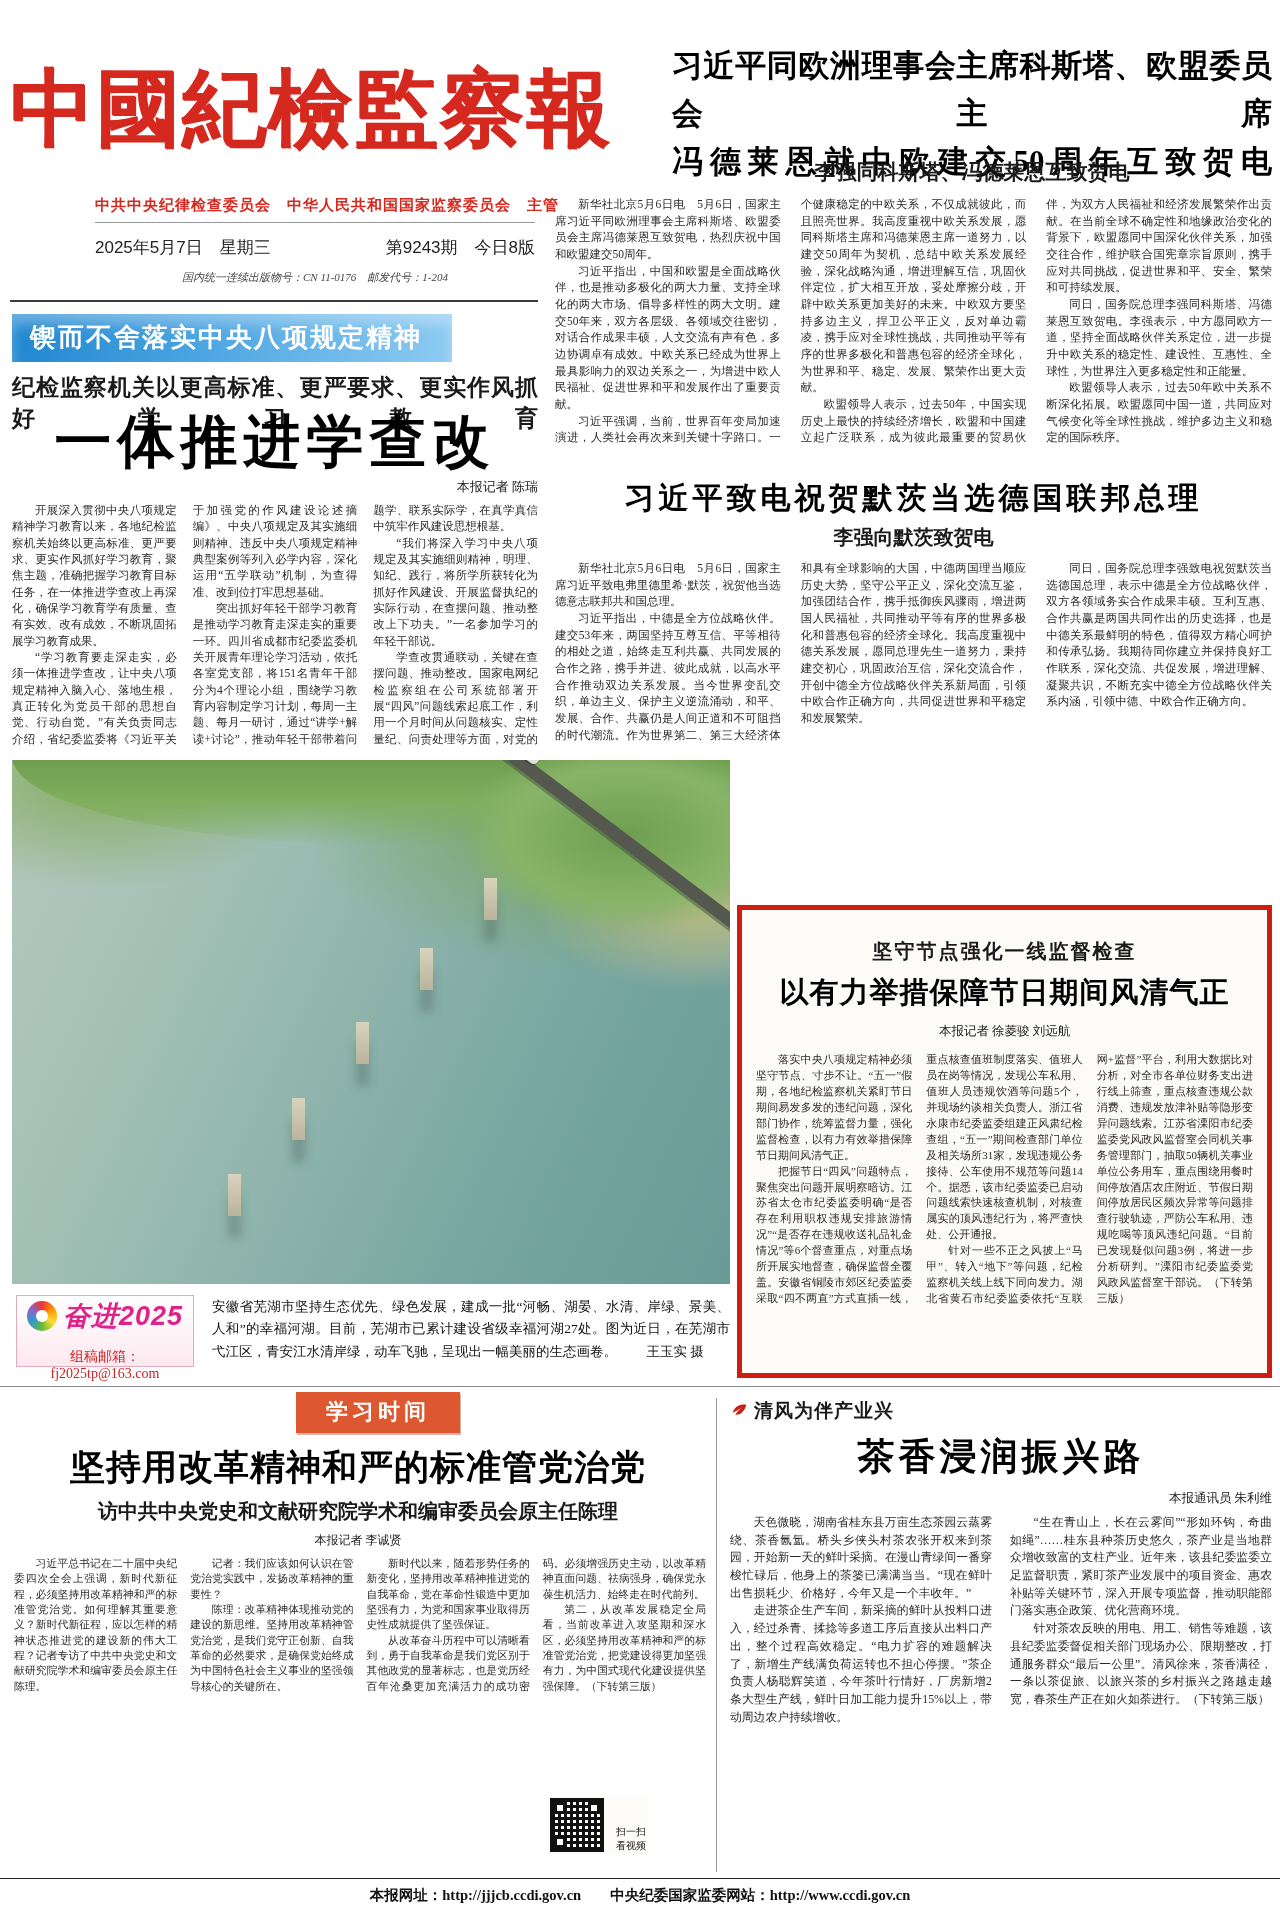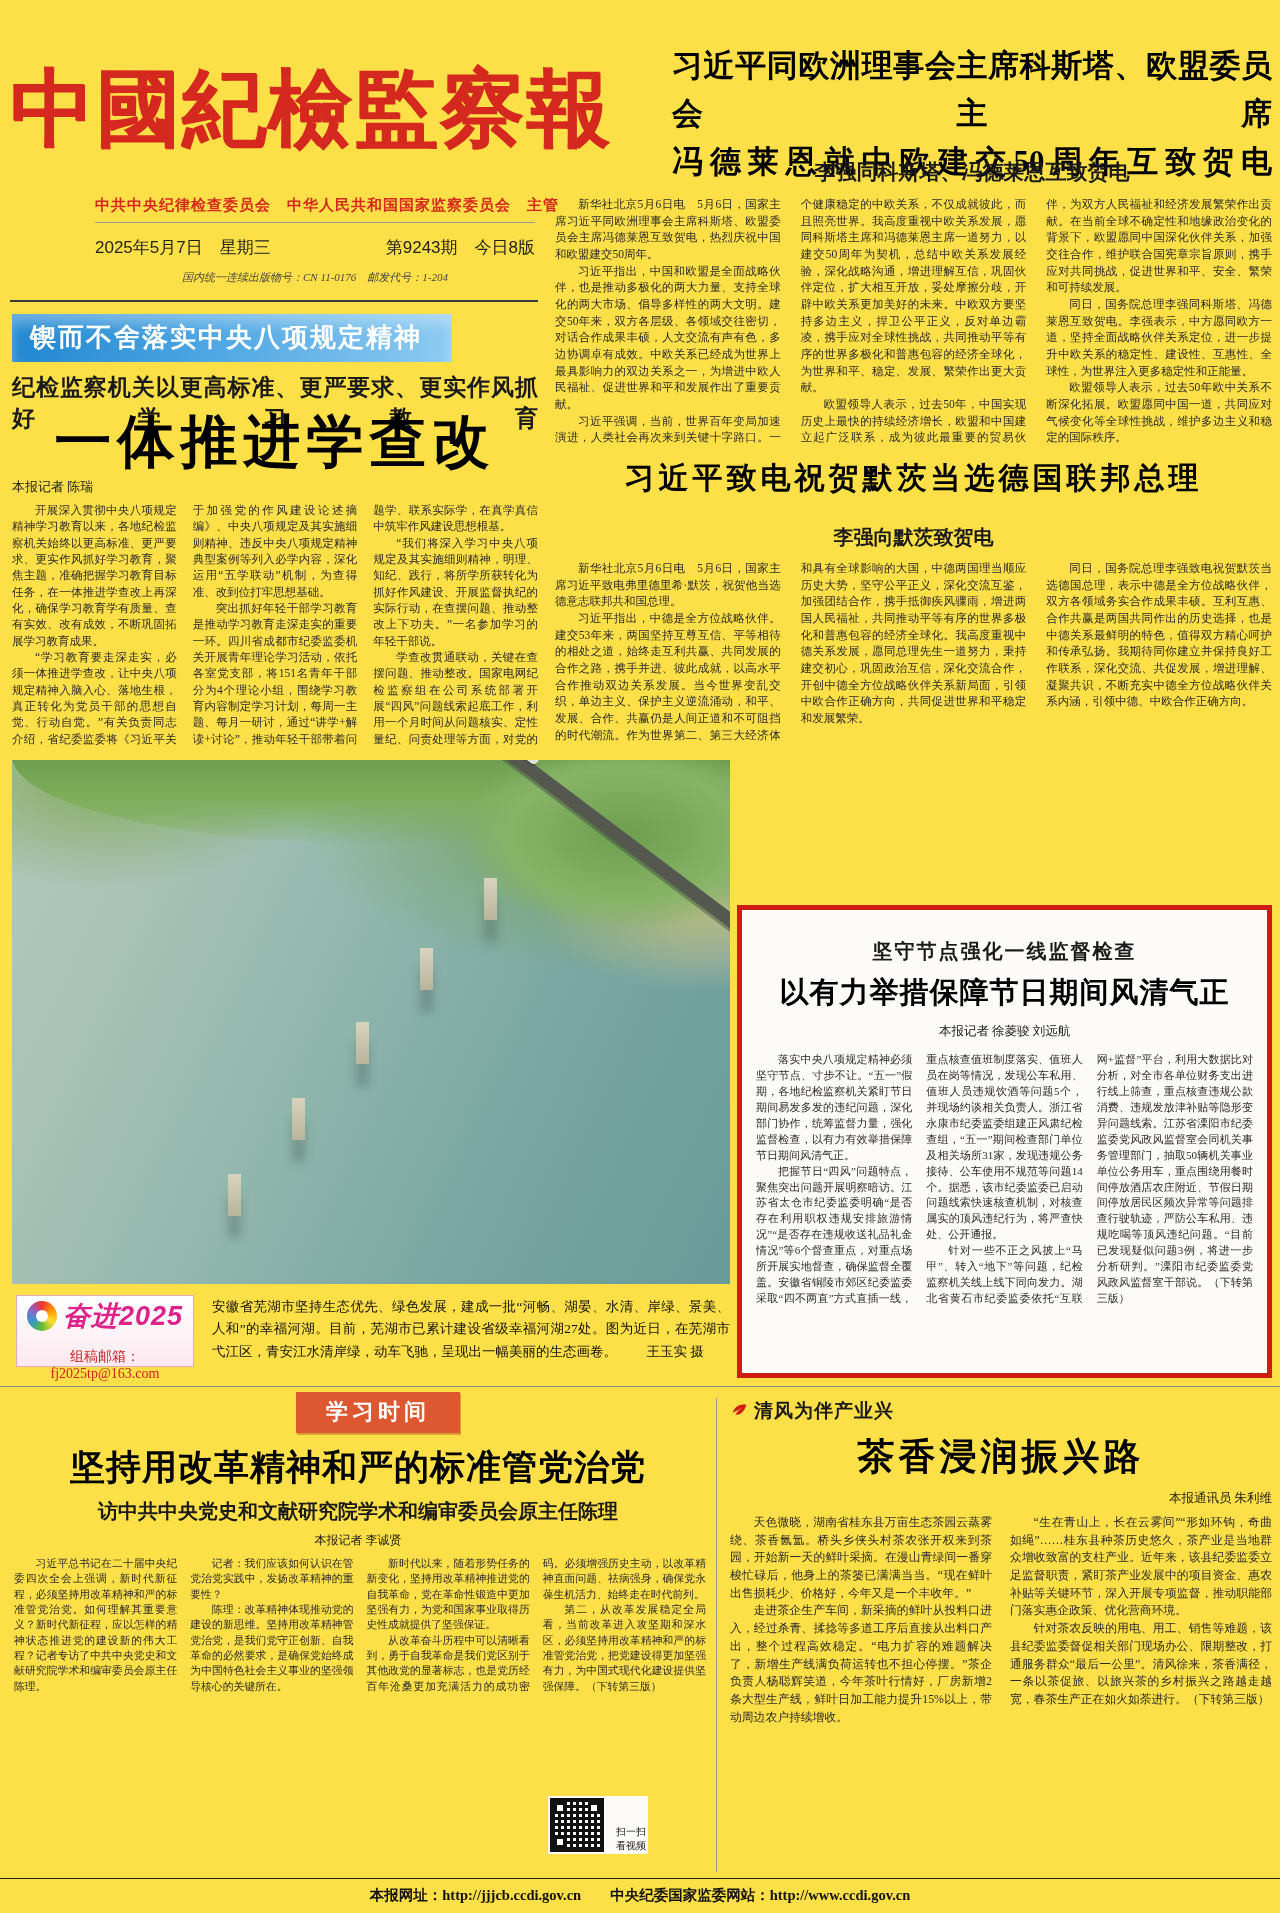--- a/index.html
+++ b/index.html
@@ -1,16 +1,16 @@
 <!DOCTYPE html>
 <html><head>
 <meta charset="utf-8">
 <style>
   html,body{margin:0;padding:0;background:#e8e6e2;}
-  #page{position:relative;width:1280px;height:1913px;margin:0 auto;background:#fde047;overflow:hidden;
+  #page{position:relative;width:1280px;height:1913px;margin:0 auto;background:#ffffff;overflow:hidden;
         font-family:"Liberation Serif","DejaVu Serif",serif;color:#1a1a1a;}
   .abs{position:absolute;}
   p{margin:0;text-indent:2em;}
   
   .masthead-title{left:10px;top:30px;width:660px;height:160px;color:#d5281e;
      font-weight:900;font-size:84px;line-height:158px;letter-spacing:2px;white-space:nowrap;
      font-family:"Liberation Serif","DejaVu Serif",serif;text-shadow:1px 1px 0 #d5281e;}
   .supervisor{left:95px;top:196px;width:440px;color:#d5281e;font-size:15px;font-weight:700;
      font-family:"Liberation Sans","DejaVu Sans",sans-serif;letter-spacing:1px;white-space:nowrap;}
   .rule-sup{left:95px;top:222px;width:440px;height:0;border-top:1px solid #9a9a9a;}
@@ -21,31 +21,31 @@
   
   .lead-banner{left:12px;top:314px;padding:6px 30px 7px 18px;
      background:linear-gradient(100deg,#1f86d0 0%,#4ea6e2 45%,#8ecbf2 100%);
      color:#fff;font-weight:900;font-size:26px;letter-spacing:2px;
      font-family:"Liberation Sans","DejaVu Sans",sans-serif;
      box-shadow:inset 0 10px 14px rgba(255,255,255,.35);}
   .lead-overline{left:12px;top:372px;width:526px;font-size:23px;font-weight:700;letter-spacing:0;
      text-align:justify;text-align-last:justify;}
   .lead-headline{left:12px;top:404px;width:526px;text-align:center;font-size:57px;font-weight:900;
      letter-spacing:6px;font-family:"Liberation Sans","DejaVu Sans",sans-serif;color:#000;}
-  .lead-byline{left:12px;top:478px;width:526px;text-align:left;font-size:13px;color:#222;}
+  .lead-byline{left:12px;top:478px;width:526px;text-align:right;font-size:13px;color:#222;}
   .lead-body{left:12px;top:502px;width:526px;height:252px;overflow:hidden;
      column-count:3;column-gap:16px;font-size:11.5px;line-height:1.42;text-align:justify;color:#2a2a2a;}
   
   .tr-headline{left:672px;top:42px;width:600px;font-size:31px;font-weight:900;line-height:1.55;
      text-align:justify;text-align-last:justify;color:#000;}
   .tr-subhead{left:672px;top:158px;width:600px;text-align:center;font-size:21px;font-weight:700;}
   .tr-body{left:555px;top:196px;width:717px;height:262px;overflow:hidden;
      column-count:3;column-gap:20px;font-size:11.5px;line-height:1.45;text-align:justify;color:#2a2a2a;}
   
-  .mz-headline{left:555px;top:458px;width:717px;text-align:center;font-size:30px;font-weight:900;
+  .mz-headline{left:555px;top:478px;width:717px;text-align:center;font-size:30px;font-weight:900;
      letter-spacing:4px;color:#000;}
   .mz-subhead{left:555px;top:524px;width:717px;text-align:center;font-size:20px;font-weight:700;}
   .mz-body{left:555px;top:560px;width:717px;height:330px;overflow:hidden;
      column-count:3;column-gap:20px;font-size:11.5px;line-height:1.45;text-align:justify;color:#2a2a2a;}
   
   .photo{left:12px;top:760px;width:718px;height:524px;overflow:hidden;
      background:
        radial-gradient(300px 150px at 12% 4%,#86ad62 0%,rgba(134,173,98,0) 72%),
        radial-gradient(430px 230px at 82% 10%,#79a557 0%,rgba(121,165,87,0) 70%),
        radial-gradient(240px 120px at 96% 28%,#cdc391 0%,rgba(205,195,145,0) 70%),

